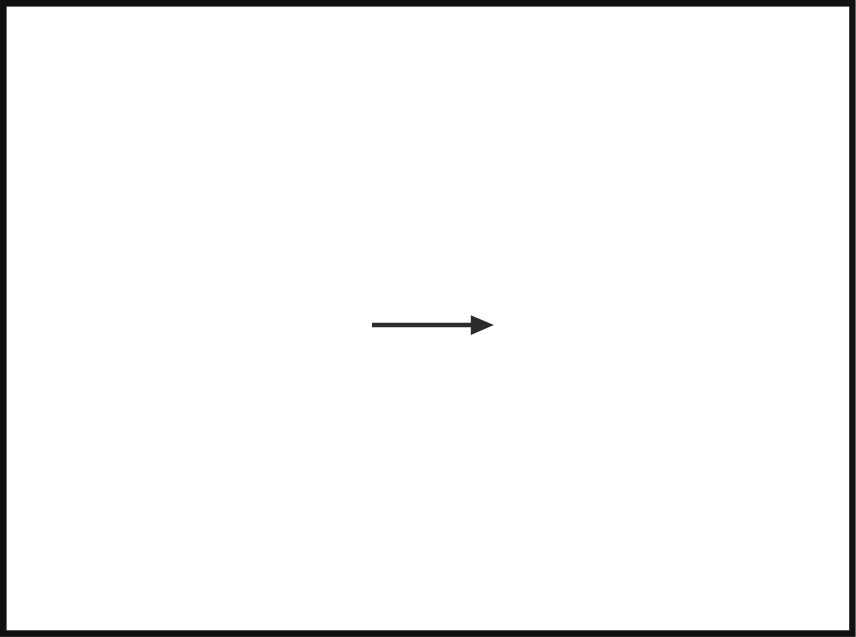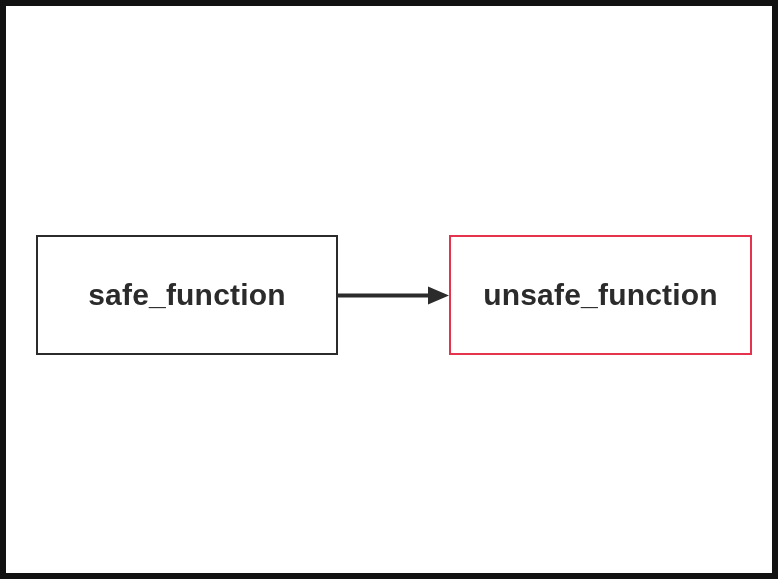--- a/index.html
+++ b/index.html
@@ -51,26 +51,20 @@
     top: 275px;
     width: 111px;
     height: 29px;
   }
 </style>
 </head>
 <body>
 
 <div class="frame" style="--frame-color: #111111; --bg-color: #ffffff; --text-color: #2b2b2b; --safe-border: #2b2b2b; --unsafe-border: #e5334d;">
 
-  <div class="node node-safe">
-    <span class="node-label">safe_function</span>
-  </div>
 
   <svg class="edge-arrow" viewBox="0 0 111 29" xmlns="http://www.w3.org/2000/svg">
     <line x1="0" y1="14.5" x2="94" y2="14.5" stroke="#2b2b2b" stroke-width="4"></line>
     <polygon points="90,5.5 111,14.5 90,23.5" fill="#2b2b2b"></polygon>
   </svg>
 
-  <div class="node node-unsafe">
-    <span class="node-label">unsafe_function</span>
-  </div>
 
 </div>
 
 </body></html>

